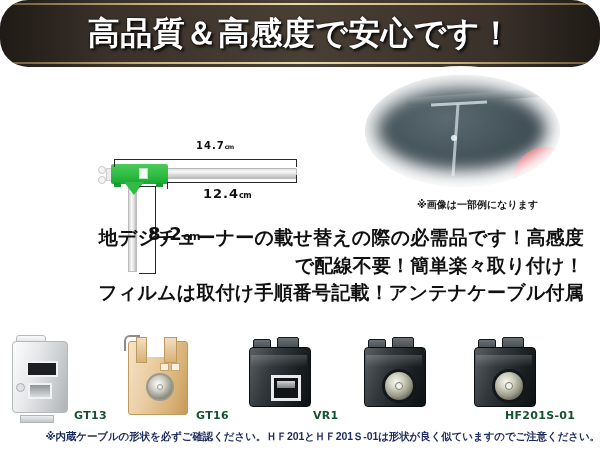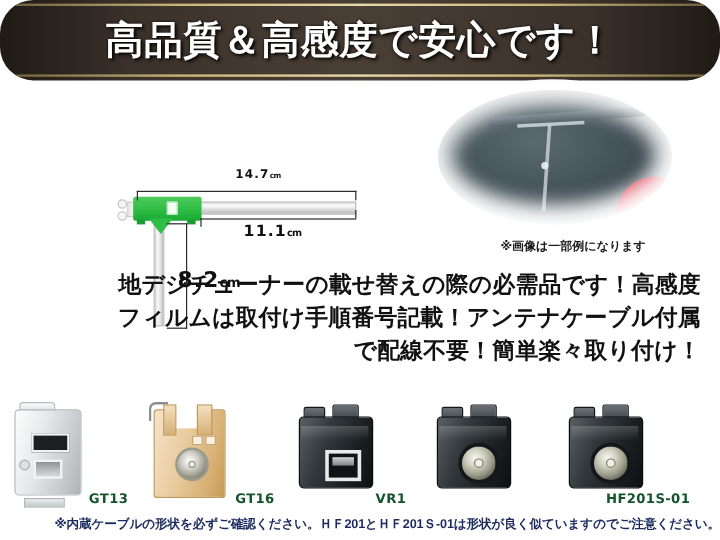--- a/index.html
+++ b/index.html
@@ -301,21 +301,21 @@
     <div class="green-tab r"></div>
 
     <div class="dim-h line-147"></div>
     <div class="dim-tick tick-147a"></div>
     <div class="dim-tick tick-147b"></div>
     <div class="dimlabel lbl-147"><span>14.7</span><span class="unit">cm</span></div>
 
     <div class="dim-h line-111"></div>
     <div class="dim-tick tick-111a"></div>
     <div class="dim-tick tick-111b"></div>
-    <div class="dimlabel lbl-111"><span>11.1</span><span class="unit">cm</span></div>
+    <div class="dimlabel lbl-111"><span>12.4</span><span class="unit">cm</span></div>
 
     <div class="dim-v line-82"></div>
     <div class="dim-h tick-82a"></div>
     <div class="dim-h tick-82b"></div>
     <div class="dimlabel lbl-82"><span>8.2</span><span class="unit">cm</span></div>
   </div>
 
   <div class="photo-wrap">
     <div class="photo-oval">
       <div class="glass-edge"></div>
@@ -326,22 +326,22 @@
         <span class="sticker-n n9">9</span>
         <span class="sticker-n n10">10</span>
       </div>
     </div>
     <div class="photo-blur"></div>
     <div class="photo-note">※画像は一部例になります</div>
   </div>
 
   <div class="desc">
     <div class="desc-line">地デジチューナーの載せ替えの際の必需品です！高感度</div>
+    <div class="desc-line">で配線不要！簡単楽々取り付け！</div>
     <div class="desc-line">フィルムは取付け手順番号記載！アンテナケーブル付属</div>
-    <div class="desc-line">で配線不要！簡単楽々取り付け！</div>
   </div>
 
   <div class="conn-row">
 
     <div class="conn gt13">
       <div class="tab"></div>
       <div class="body"></div>
       <div class="port"></div>
       <div class="port2"></div>
       <div class="dot"></div>

